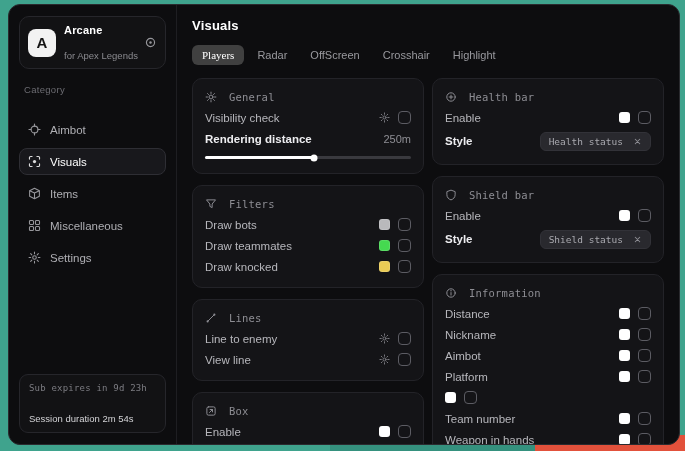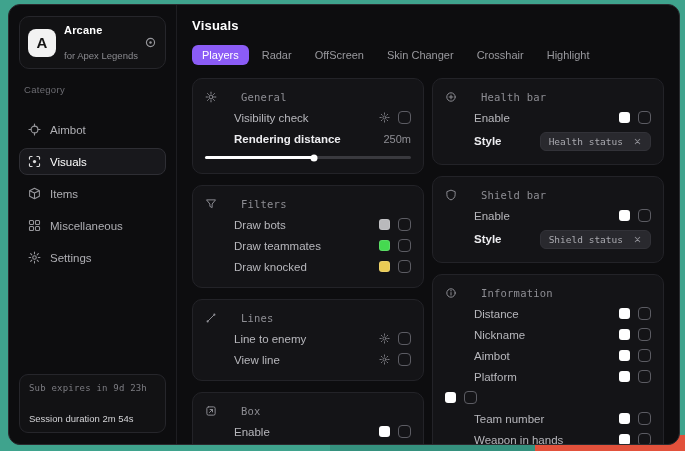--- a/index.html
+++ b/index.html
@@ -34,31 +34,31 @@
   .nav-item .icn { display:flex; color:inherit; opacity:.85; }
   .side-footer { margin-top:auto; border:1px solid #26262B; border-radius:9px; padding:8px 9px; background:#121214; }
   .sub-line { font-family:"DejaVu Sans Mono", monospace; font-size:9px; color:#7C7C82; letter-spacing:.2px; }
   .sess-line { margin-top:20px; font-size:9.5px; color:#D3D3D6; }
 
   
   .main { flex:1; display:flex; flex-direction:column; padding:13px 15px 0; overflow:hidden; }
   .page-title { font-size:13px; font-weight:bold; color:#FFFFFF; letter-spacing:.2px; }
   .tabs { display:flex; gap:3px; margin-top:12px; }
   .tab { padding:4px 10px; border-radius:6px; font-size:11px; color:#99999E; cursor:pointer; white-space:nowrap; }
-  .tab.active { background:#8b5cf6; color:#FFFFFF; }
+  .tab.active { background:#404040; color:#FFFFFF;font-family:Liberation Serif, serif; }
 
   .columns { display:flex; gap:8px; margin-top:13px; align-items:flex-start; flex:1; }
   .col { flex:1; display:flex; flex-direction:column; gap:11px; min-width:0; }
 
   .card { background:#141417; border:1px solid #232328; border-radius:10px; padding:8px 12px 10px; }
-  .card-hd { display:flex; align-items:center; gap:24px; height:20px; color:#8E8E94; }
+  .card-hd { display:flex; align-items:center; gap:12px; height:20px; color:#8E8E94; }
   .card-hd .icn { display:flex; }
   .card-title { font-family:"DejaVu Sans Mono", monospace; font-size:10.5px; letter-spacing:.2px; }
   .row { display:flex; align-items:center; height:21px; }
-  .row-label { flex:1; font-size:11.5px; color:#B7B7BC;margin-left:29px; }
+  .row-label { flex:1; font-size:11.5px; color:#B7B7BC; }
   .row-label.bright { color:#EDEDF0; font-weight:bold; font-size:11.5px; }
   .ctrls { display:flex; align-items:center; gap:8px; }
   .checkbox { width:13px; height:13px; border:1.5px solid #5C5C63; border-radius:4px; background:transparent; cursor:pointer; }
   .swatch { width:11px; height:11px; border-radius:3px; border:1px solid rgba(255,255,255,.12); cursor:pointer; }
   .gear-mini { color:#7B7B81; display:flex; cursor:pointer; }
   .row-value { font-size:11px; color:#8E8E94; }
 
   .slider { position:relative; height:3px; background:#39393E; border-radius:2px; margin:7px 0 4px; cursor:pointer; }
   .slider-fill { height:100%; background:#FFFFFF; border-radius:2px; }
   .slider-thumb { position:absolute; top:50%; width:7px; height:7px; background:#FFFFFF; border-radius:50%; transform:translate(-50%,-50%); }
@@ -152,21 +152,20 @@
   </div>
 
   <div class="main">
 
     <div class="page-title">Visuals</div>
 
     <div class="tabs">
       <div class="tab active">Players</div>
       <div class="tab">Radar</div>
       <div class="tab">OffScreen</div>
-      <div class="tab">Skin Changer</div>
       <div class="tab">Crosshair</div>
       <div class="tab">Highlight</div>
     </div>
 
     <div class="columns">
 
       <div class="col">
 
         <div class="card">
           <div class="card-hd">

